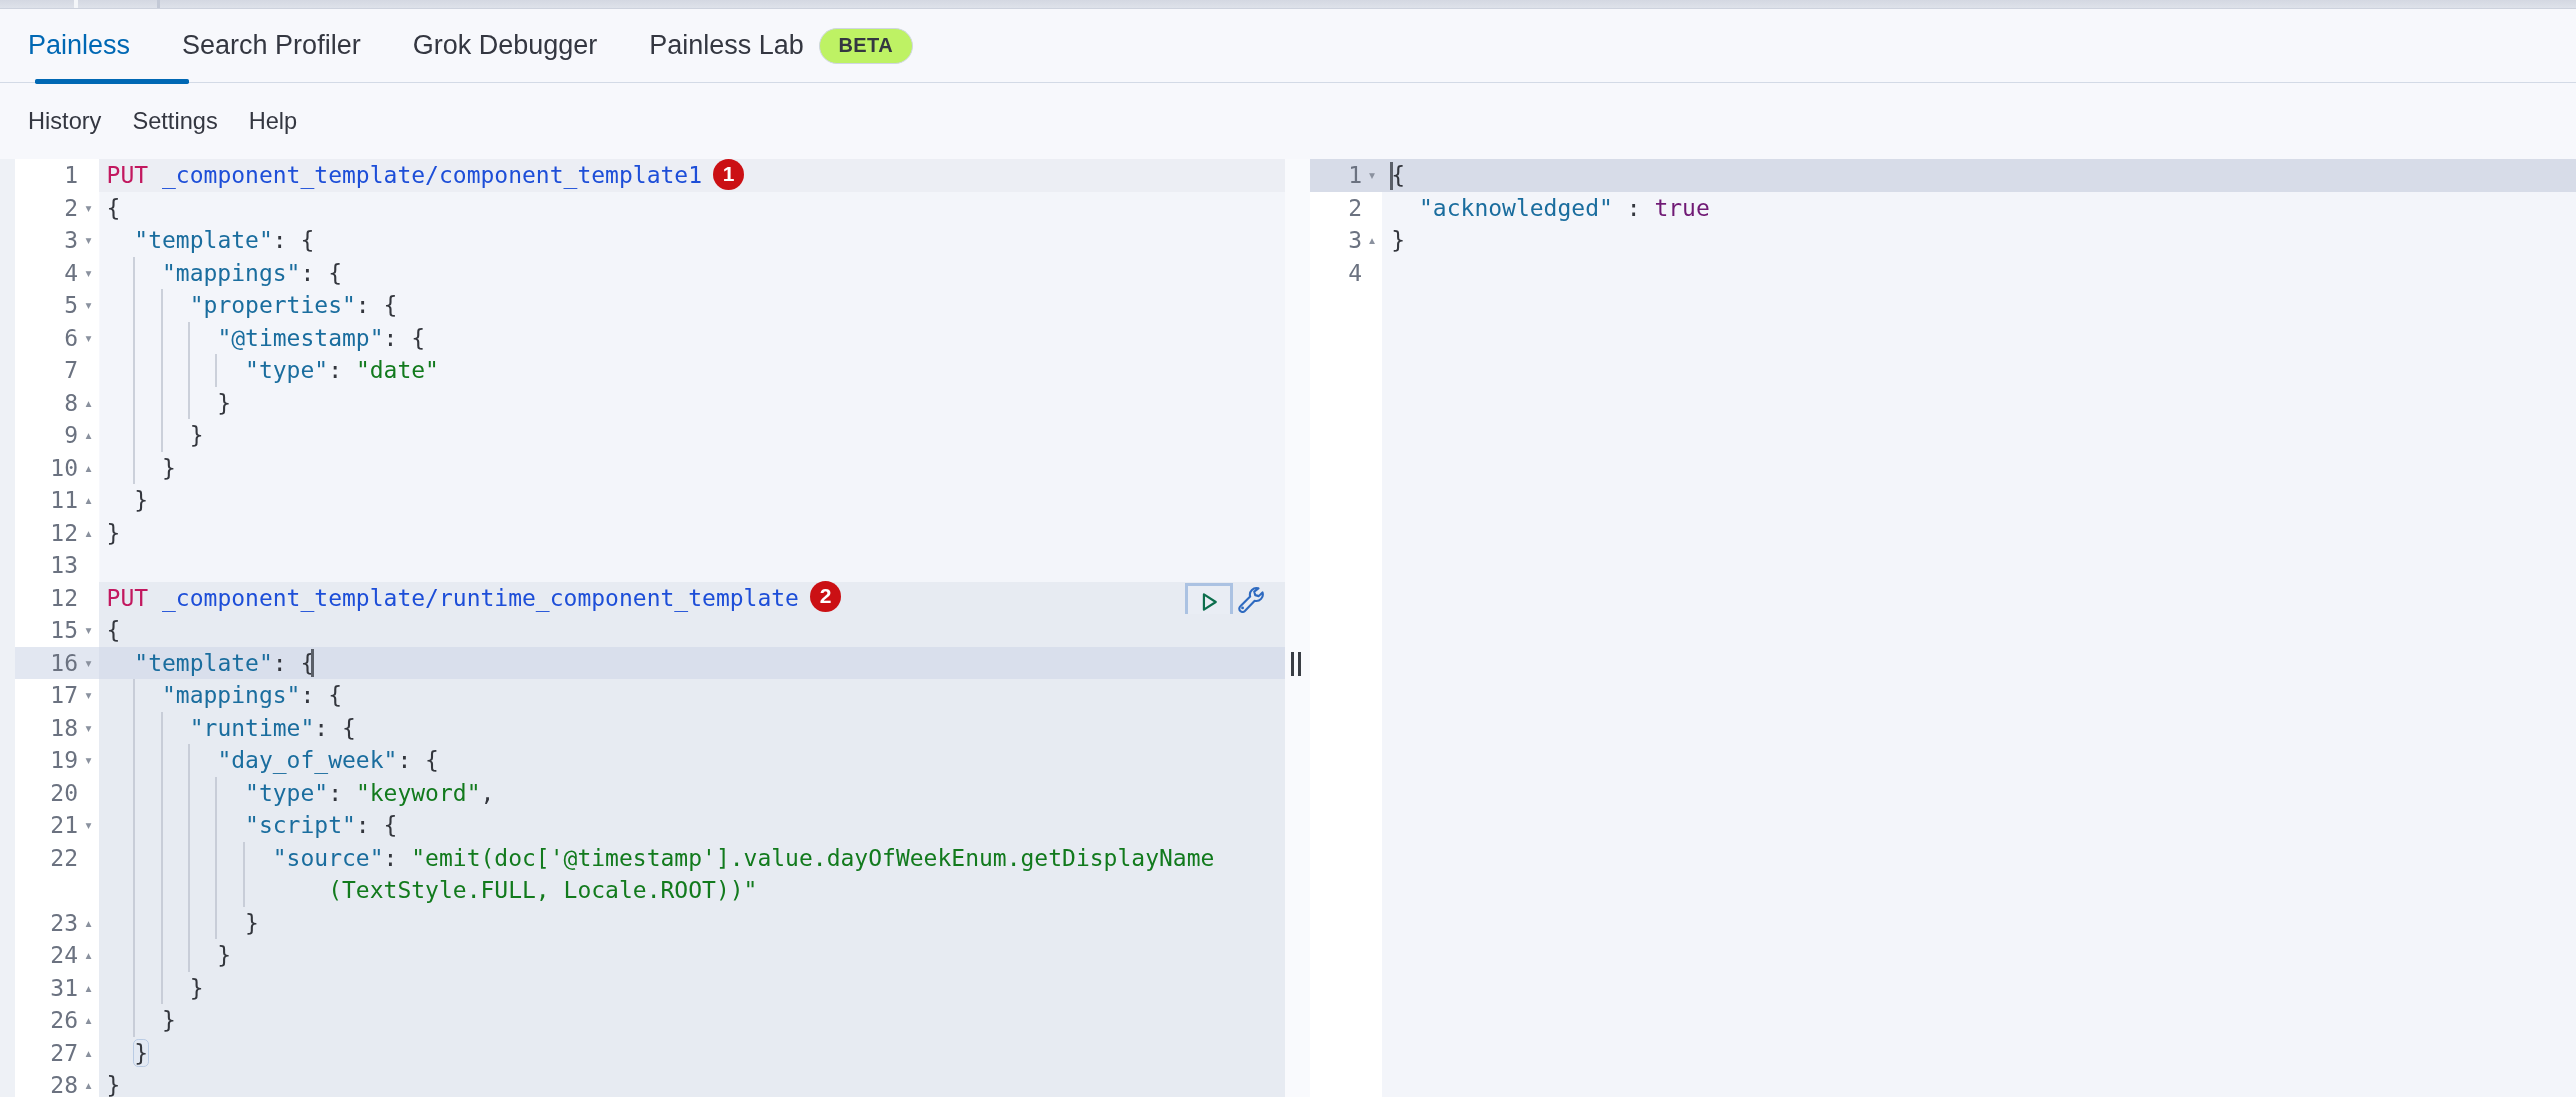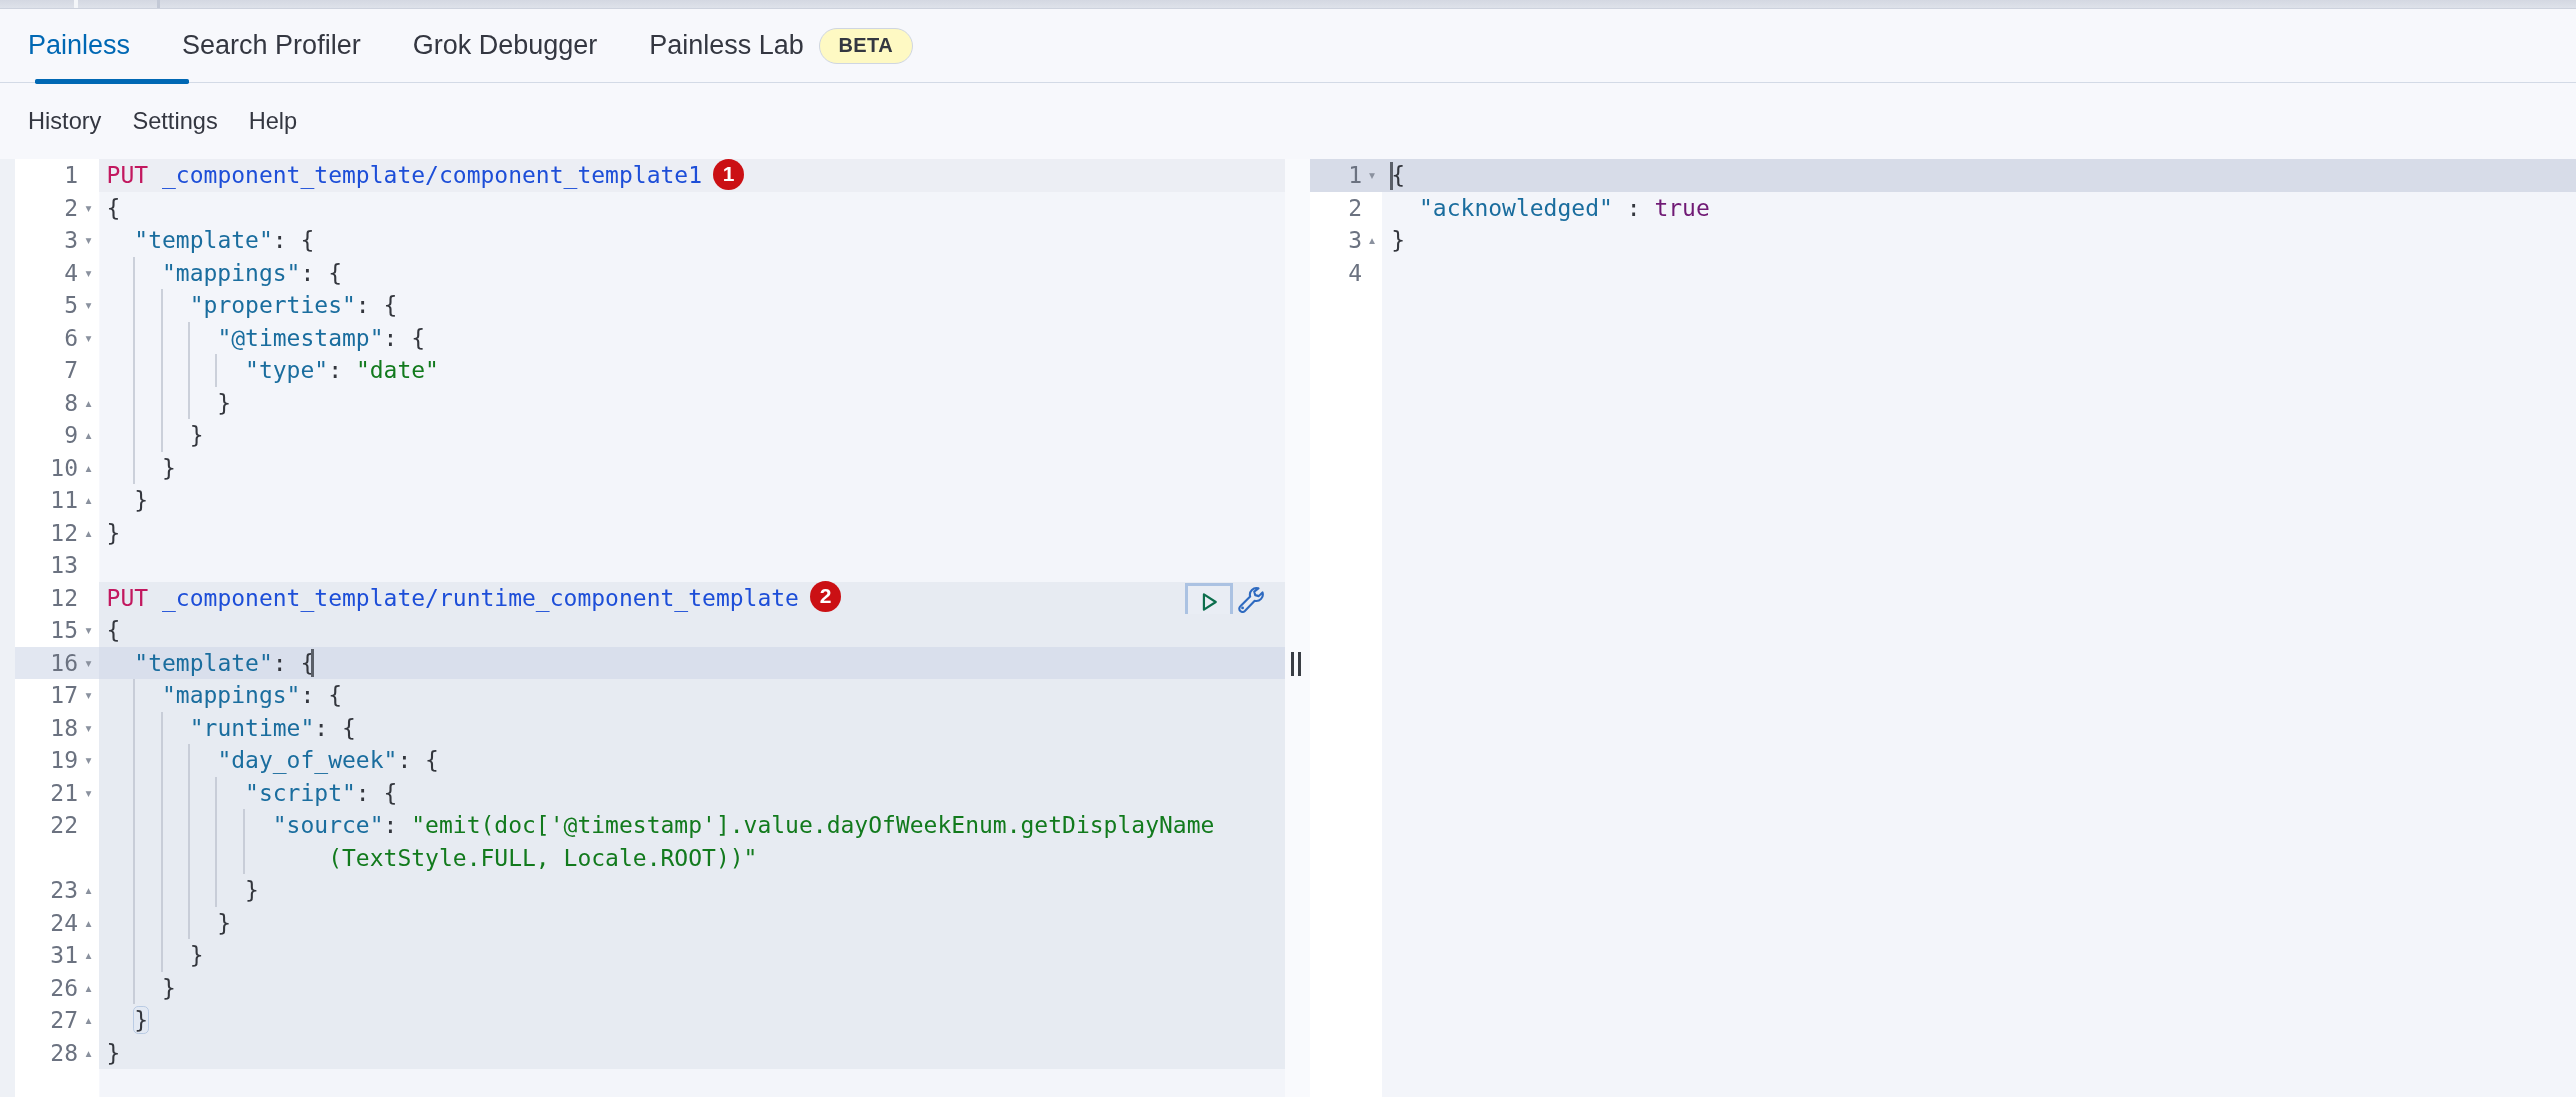--- a/index.html
+++ b/index.html
@@ -10,21 +10,21 @@
   .chrome-strip .d1{position:absolute;left:74px;top:0;width:4.2px;height:7.6px;background:#f4f6f9;}
   .chrome-strip .d2{position:absolute;left:157px;top:0;width:2.5px;height:7.6px;background:#c3c9d6;}
   
   .tabbar{position:absolute;left:0;top:8.4px;width:2576px;height:75px;}
   .tabbar .border{position:absolute;left:0;bottom:0;width:2576px;height:1.7px;background:#d3dae6;}
   .tabs{position:absolute;left:28px;top:0;height:100%;display:flex;align-items:center;}
   .tab{font-size:27px;color:#343741;margin-right:52px;cursor:pointer;display:flex;align-items:center;}
   .tab.active{color:#0068b4;}
   .underline{position:absolute;left:6.8px;bottom:-0.8px;width:154px;height:5px;background:#0068b4;border-radius:1.7px;}
   .beta{margin-left:15px;border:1.7px solid #cfd6e2;border-radius:22px;padding:5.9px 18.6px;
-    font-size:20px;font-weight:bold;color:#343741;letter-spacing:0.4px;background:#fef9c3;}
+    font-size:20px;font-weight:bold;color:#343741;letter-spacing:0.4px;background:#bef264;}
   
   .menubar{position:absolute;left:0;top:84px;width:2069px;height:74px;}
   .menu-items{position:absolute;left:28px;top:0;height:100%;display:flex;align-items:center;}
   .menu-item{font-size:23.6px;color:#343741;margin-right:31px;cursor:pointer;}
   .badge{position:absolute;top:111px;height:35px;border-radius:6.8px;display:flex;
     align-items:center;justify-content:center;font-size:23px;font-weight:500;color:#09342b;}
   .badge.ok{left:2346px;width:118px;background:#54b39a;}
   .badge.ms{left:2479px;width:93px;background:#d3dae6;color:#343741;}
   
   .bgcol{position:absolute;top:159px;bottom:0;}
@@ -273,20 +273,28 @@
       <div class="pad"></div>
       <div class="gut">
         <span class="num">19</span>
         <span class="arr">▾</span>
       </div>
       <div class="code"><i class="guide" style="left: 34px;"></i><i class="guide" style="left: 62px;"></i><i class="guide" style="left: 89px;"></i><span class="t-p">        </span><span class="t-k">"day_of_week"</span><span class="t-p">: {</span></div>
     </div>
     <div class="row b-req">
       <div class="pad"></div>
       <div class="gut">
+        <span class="num">20</span>
+        <span class="arr"></span>
+      </div>
+      <div class="code"><i class="guide" style="left: 34px;"></i><i class="guide" style="left: 62px;"></i><i class="guide" style="left: 89px;"></i><i class="guide" style="left: 116px;"></i><span class="t-p">          </span><span class="t-k">"type"</span><span class="t-p">: </span><span class="t-s">"keyword"</span><span class="t-p">,</span></div>
+    </div>
+    <div class="row b-req">
+      <div class="pad"></div>
+      <div class="gut">
         <span class="num">21</span>
         <span class="arr">▾</span>
       </div>
       <div class="code"><i class="guide" style="left: 34px;"></i><i class="guide" style="left: 62px;"></i><i class="guide" style="left: 89px;"></i><i class="guide" style="left: 116px;"></i><span class="t-p">          </span><span class="t-k">"script"</span><span class="t-p">: {</span></div>
     </div>
     <div class="row b-req">
       <div class="pad"></div>
       <div class="gut">
         <span class="num">22</span>
         <span class="arr"></span>

